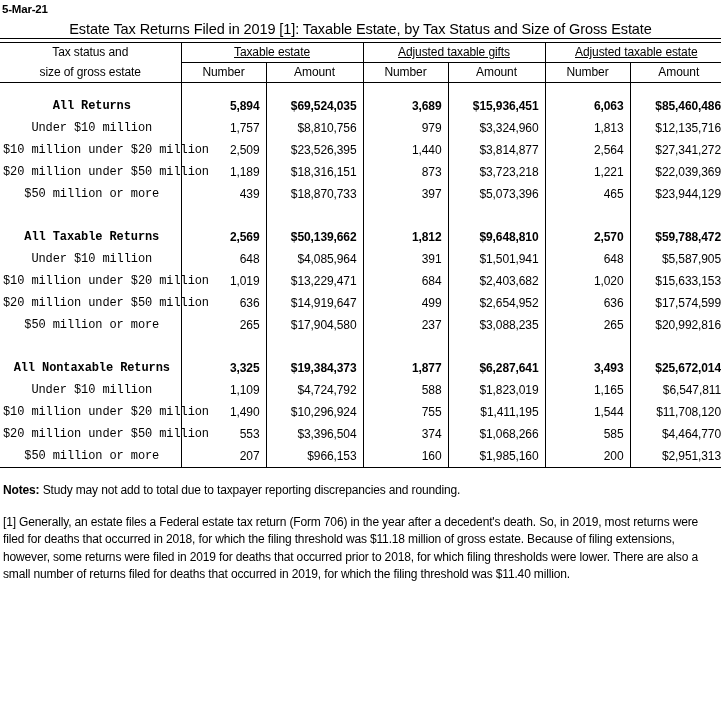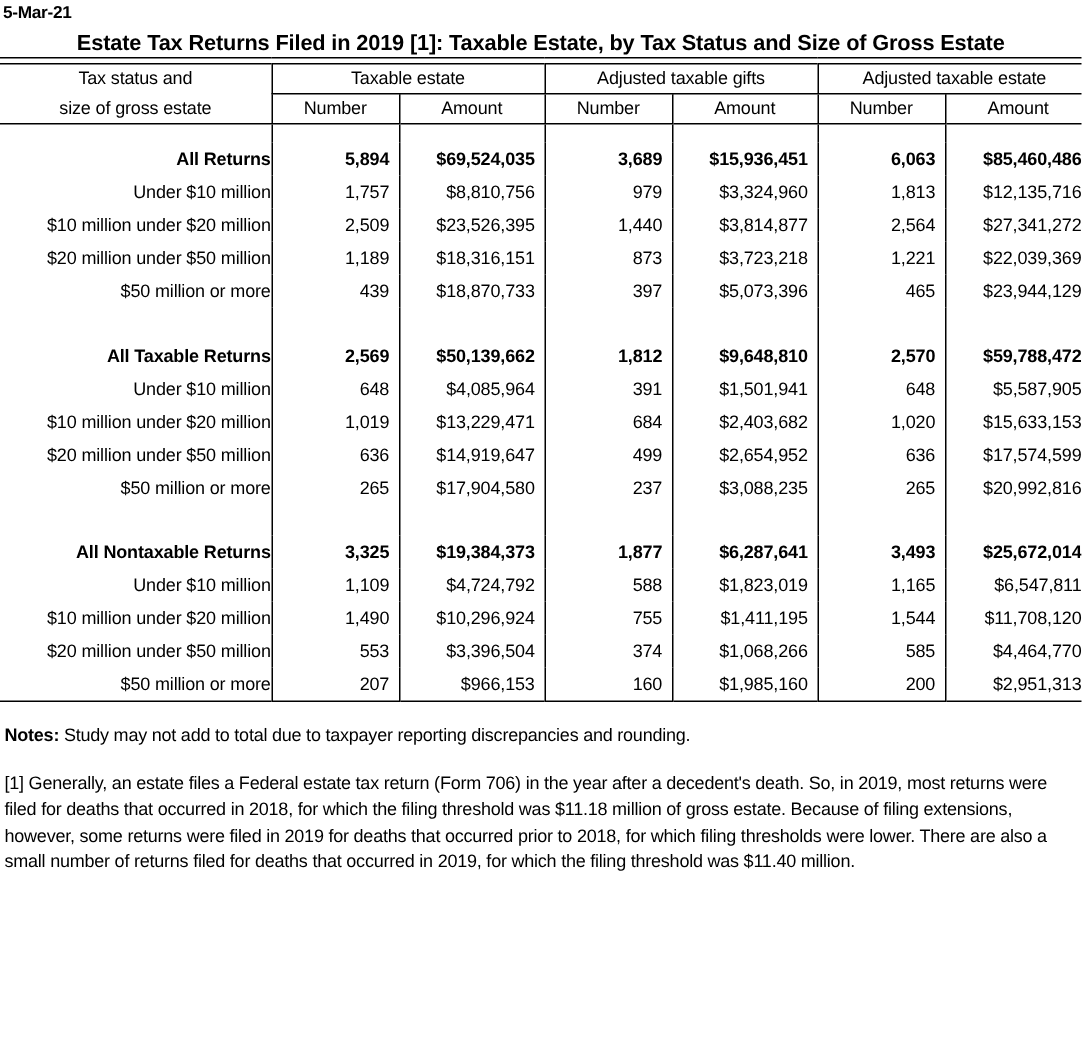--- a/index.html
+++ b/index.html
@@ -26,21 +26,21 @@
   .date-stamp {
     font-size: 11.5px;
     font-weight: bold;
     line-height: 14px;
     padding: 2px 0 0 2px;
     letter-spacing: -0.2px;
   }
   .title {
     text-align: center;
     font-size: 14.5px;
-    font-weight: bold;
+    font-weight: normal;
     line-height: 18px;
     margin-top: 4px;
     letter-spacing: -0.1px;
   }
   .subtitle {
     text-align: center;
     font-size: 12px;
     line-height: 16px;
     margin-top: 7px;
     letter-spacing: -0.15px;
@@ -74,20 +74,21 @@
   thead th {
     font-weight: normal;
     font-size: 12px;
     text-align: center;
     padding: 2px 0 3px 0;
     letter-spacing: -0.1px;
   }
   th.grp {
     border-bottom: 1.1px solid #000;
     border-left: 1.1px solid #000;
+    text-decoration: underline;
   }
   th.sub {
     border-left: 1.1px solid #000;
   }
   th.lbl-top, th.lbl-bot {
     border-left: none;
   }
   .hdr-bottom-rule td {
     border-bottom: 1.1px solid #000;
     height: 0;
@@ -98,23 +99,24 @@
   .hdr-bottom-rule td.v { border-left: 1.1px solid #000; }
 
   tbody td {
     font-size: 12px;
     padding: 0;
     height: 22px;
     letter-spacing: -0.1px;
     vertical-align: middle;
   }
   td.label {
-    text-align: right;
+    text-align: center;
     padding-left: 3px;
     white-space: nowrap;
+    font-family: Liberation Mono, monospace;
   }
   td.num {
     text-align: right;
     padding-right: 6px;
     border-left: 1.1px solid #000;
     white-space: nowrap;
   }
   tr.total td.label,
   tr.total td.num { font-weight: bold; }
 

